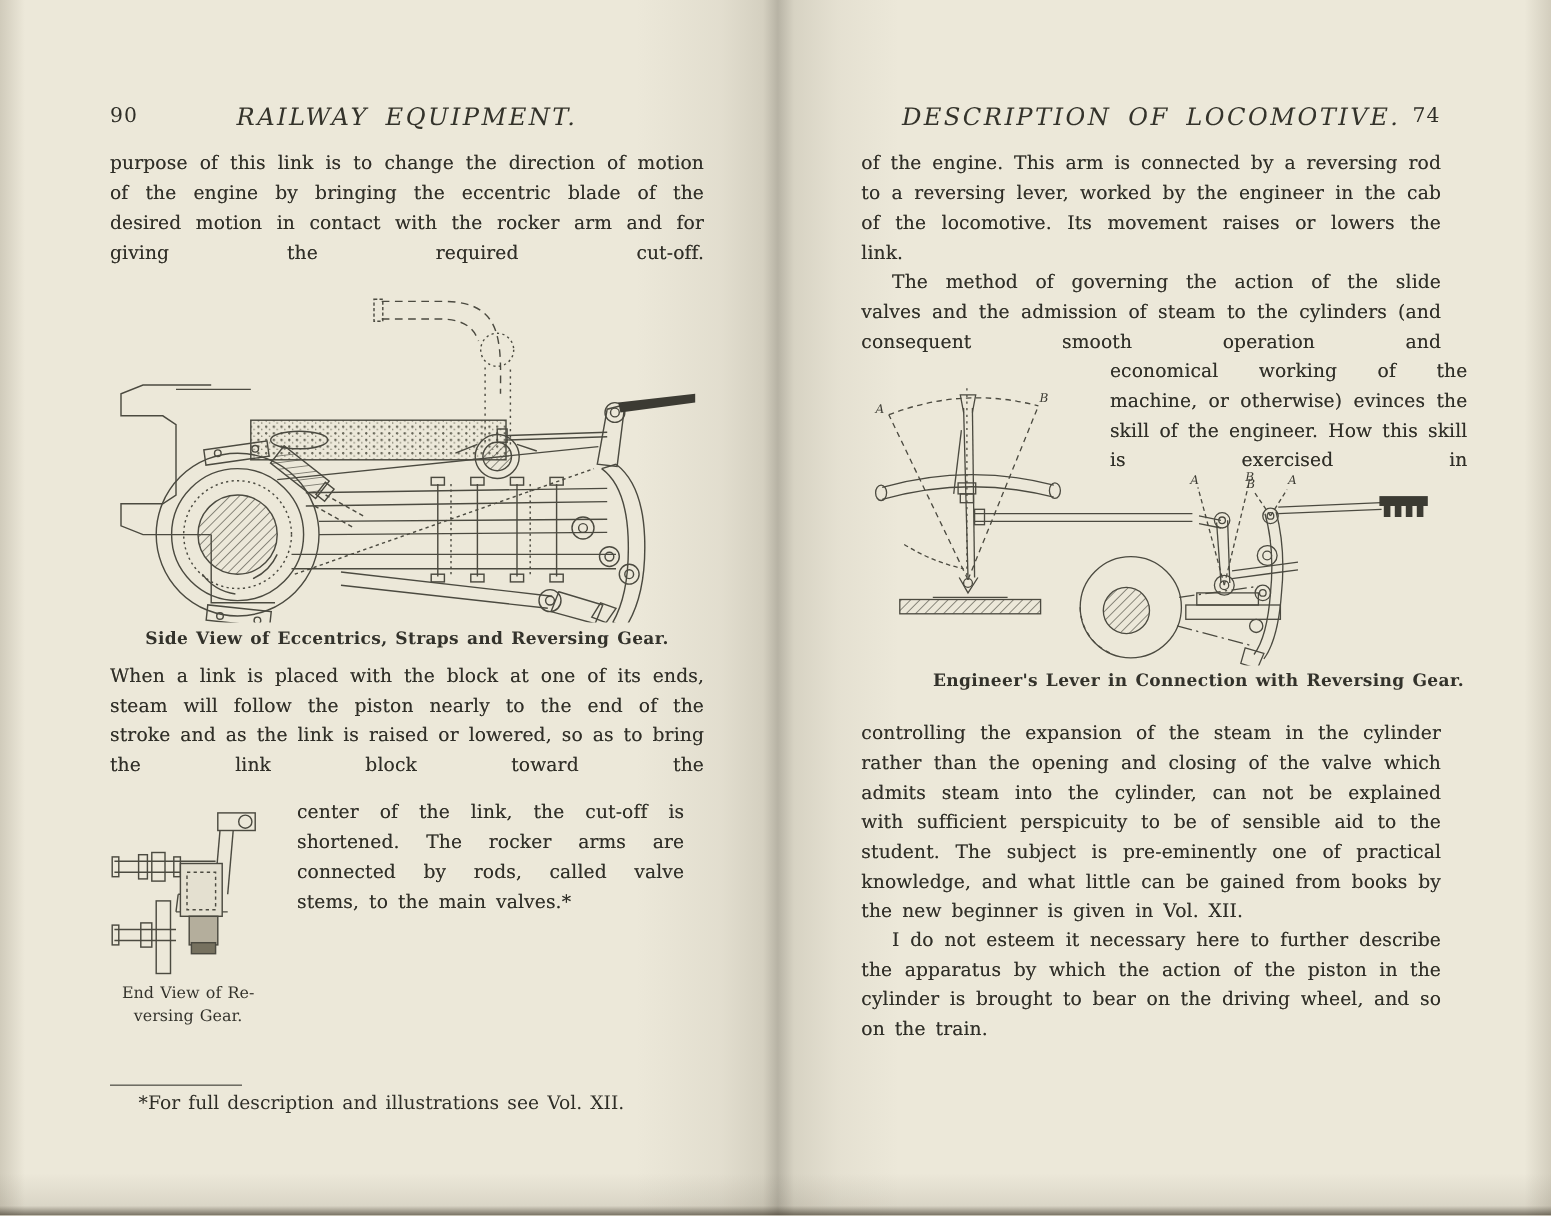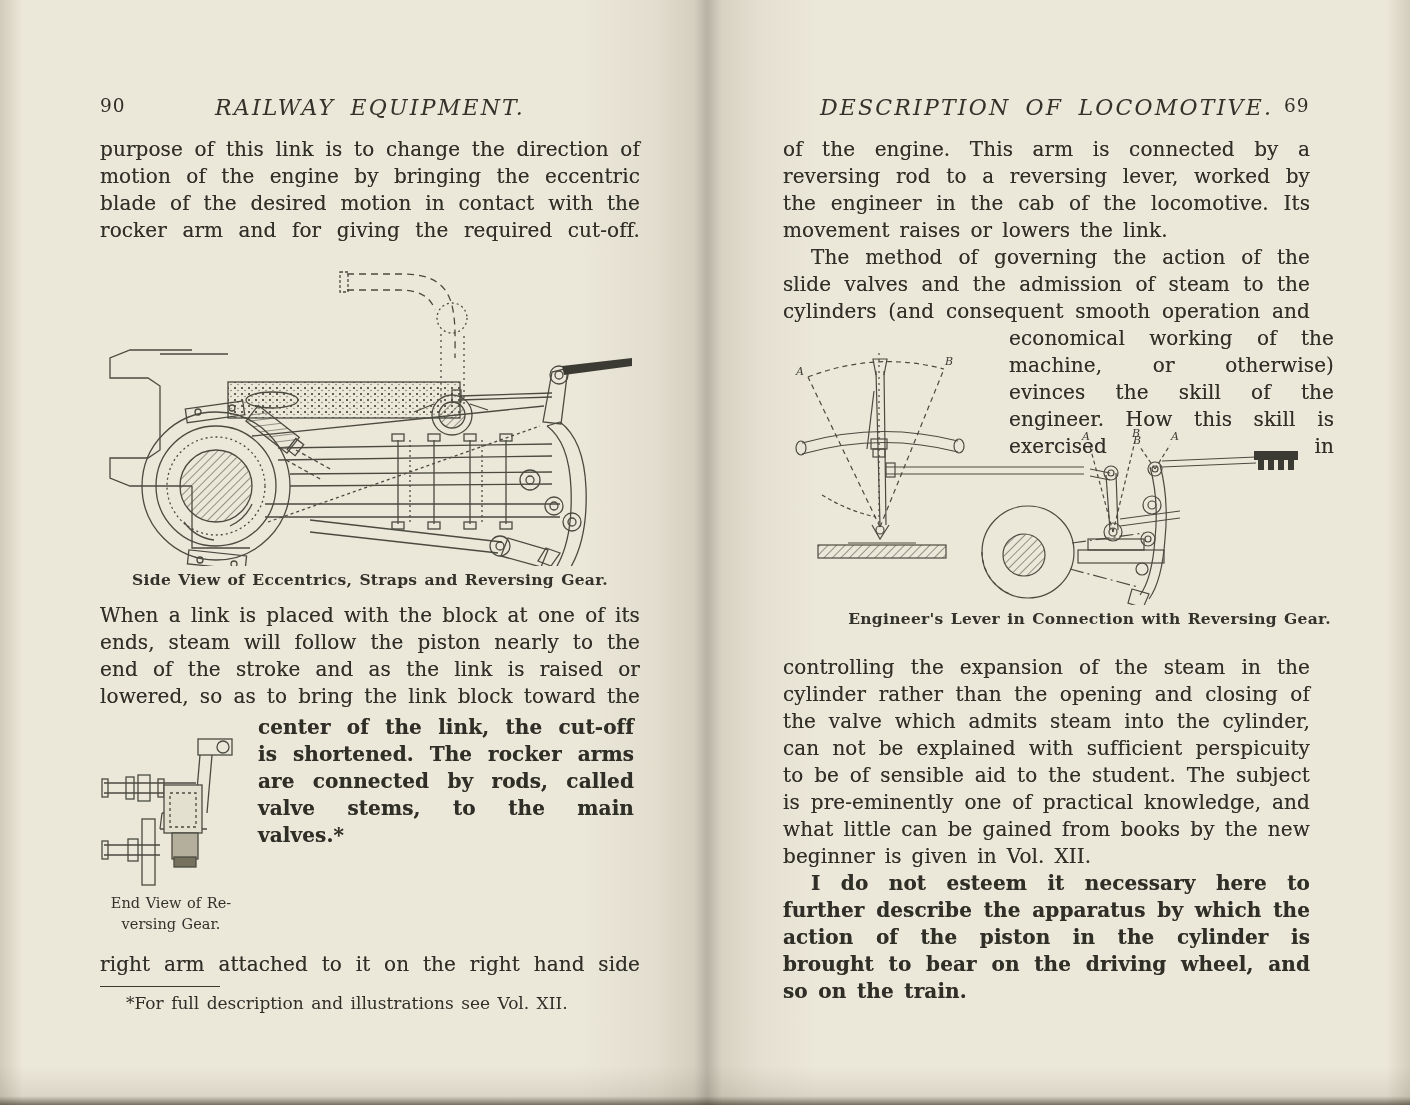--- a/index.html
+++ b/index.html
@@ -12,42 +12,42 @@
         rgba(110,100,80,.22) 0%, rgba(110,100,80,0) 1.6%,
         rgba(110,100,80,0) 41%, rgba(108,100,82,.08) 46.5%,
         rgba(96,89,70,.17) 49.2%, rgba(62,57,44,.30) 50.15%, rgba(96,89,70,.15) 51.2%,
         rgba(108,100,82,.06) 54%, rgba(110,100,80,0) 58%,
         rgba(110,100,80,0) 98.3%, rgba(110,100,80,.20) 100%);
     font-family:"DejaVu Serif","Liberation Serif",serif;
     color:#2f2e27;
   }
   .abs{position:absolute;}
   .bodytext{
-    font-size:20px;line-height:27px;text-align:justify;
+    font-size:17px;line-height:27px;text-align:justify;
     word-spacing:3.5px;letter-spacing:.1px;
     text-shadow:0 0 .5px rgba(47,46,39,.55);
   }
   .jlast{text-align-last:justify;}
   .indent{text-indent:28px;}
   .runhead{
     font-style:italic;font-size:22px;letter-spacing:2.2px;word-spacing:6px;
     text-align:center;color:#34332b;
   }
   .pagenum{font-size:18.5px;color:#2f2e27;letter-spacing:1px;}
   .figcap{
     font-size:15.5px;font-weight:bold;letter-spacing:.3px;word-spacing:1.5px;
     text-align:center;color:#33322b;
   }
   .smallcap{
     font-size:14.5px;line-height:21px;text-align:center;color:#33322b;
     word-spacing:1px;
   }
   .footnote{font-size:17px;line-height:24px;word-spacing:2px;}
   .footrule{border-top:1.6px solid #3b3a32;height:0;}
-  p{margin:4px;font-weight:bold;}
+  p{margin:16px;}
   svg{display:block;}
   svg text{font-family:"DejaVu Serif","Liberation Serif",serif;font-style:italic;}
 </style>
 </head>
 <body>
 
 <div class="spread">
 
   <div class="abs pagenum" style="left:100px;top:95px;">90</div>
   <div class="abs runhead" style="left:100px;top:95px;width:540px;">RAILWAY EQUIPMENT.</div>
@@ -195,27 +195,26 @@
   </svg>
   <div class="abs smallcap" style="left:92px;top:893px;width:158px;">
     <div>End View of Re-</div>
     <div>versing Gear.</div>
   </div>
 
   <div class="abs" style="left:254px;top:710px;width:384px;">
     <p class="bodytext">center of the link, the cut-off is shortened. The rocker arms are connected by rods, called valve stems, to the main valves.*</p>
   </div>
 
-  <div class="abs bodytext jlast" style="left:100px;top:951px;width:540px;">right arm attached to it on the right hand side</div>
 
   <div class="abs footrule" style="left:100px;top:986px;width:120px;"></div>
   <div class="abs runhead" style="left:783px;top:95px;width:527px;">DESCRIPTION OF LOCOMOTIVE.</div>
 
   <div class="abs footnote" style="left:126px;top:991px;width:514px;">*For full description and illustrations see Vol. XII.</div>
-  <div class="abs pagenum" style="left:1284px;top:95px;">69</div>
+  <div class="abs pagenum" style="left:1284px;top:95px;">74</div>
 
   <div class="abs bodytext" style="left:783px;top:136px;width:527px;">of the engine. This arm is connected by a reversing rod to a reversing lever, worked by the engineer in the cab of the locomotive. Its movement raises or lowers the link.</div>
 
   <div class="abs bodytext indent jlast" style="left:783px;top:244px;width:527px;">The method of governing the action of the slide valves and the admission of steam to the cylinders (and consequent smooth operation and</div>
 
   <div class="abs bodytext jlast" style="left:985px;top:325px;width:325px;margin-left:24px;">economical working of the machine, or otherwise) evinces the skill of the engineer. How this skill is exercised in</div>
 
   <svg class="abs" style="left:788px;top:347px;" width="522" height="258" viewBox="0 0 522 258">
     <defs>
       <pattern id="h3" width="6" height="6" patternUnits="userSpaceOnUse" patternTransform="rotate(45)">
@@ -302,15 +301,15 @@
         <text x="344" y="90">B</text>
         <text x="345" y="97">B</text>
         <text x="383" y="93">A</text>
       </g>
     </g>
   </svg>
   <div class="abs figcap" style="left:826px;top:609px;width:527px;">Engineer's Lever in Connection with Reversing Gear.</div>
 
   <div class="abs bodytext" style="left:783px;top:654px;width:527px;">controlling the expansion of the steam in the cylinder rather than the opening and closing of the valve which admits steam into the cylinder, can not be explained with sufficient perspicuity to be of sensible aid to the student. The subject is pre-eminently one of practical knowledge, and what little can be gained from books by the new beginner is given in Vol. XII.</div>
 
-  <div class="abs bodytext indent" style="left:783px;top:870px;width:527px;font-weight:bold;">I do not esteem it necessary here to further describe the apparatus by which the action of the piston in the cylinder is brought to bear on the driving wheel, and so on the train.</div>
+  <div class="abs bodytext indent" style="left:783px;top:842px;width:527px;">I do not esteem it necessary here to further describe the apparatus by which the action of the piston in the cylinder is brought to bear on the driving wheel, and so on the train.</div>
 
 </div>
 
 </body></html>

